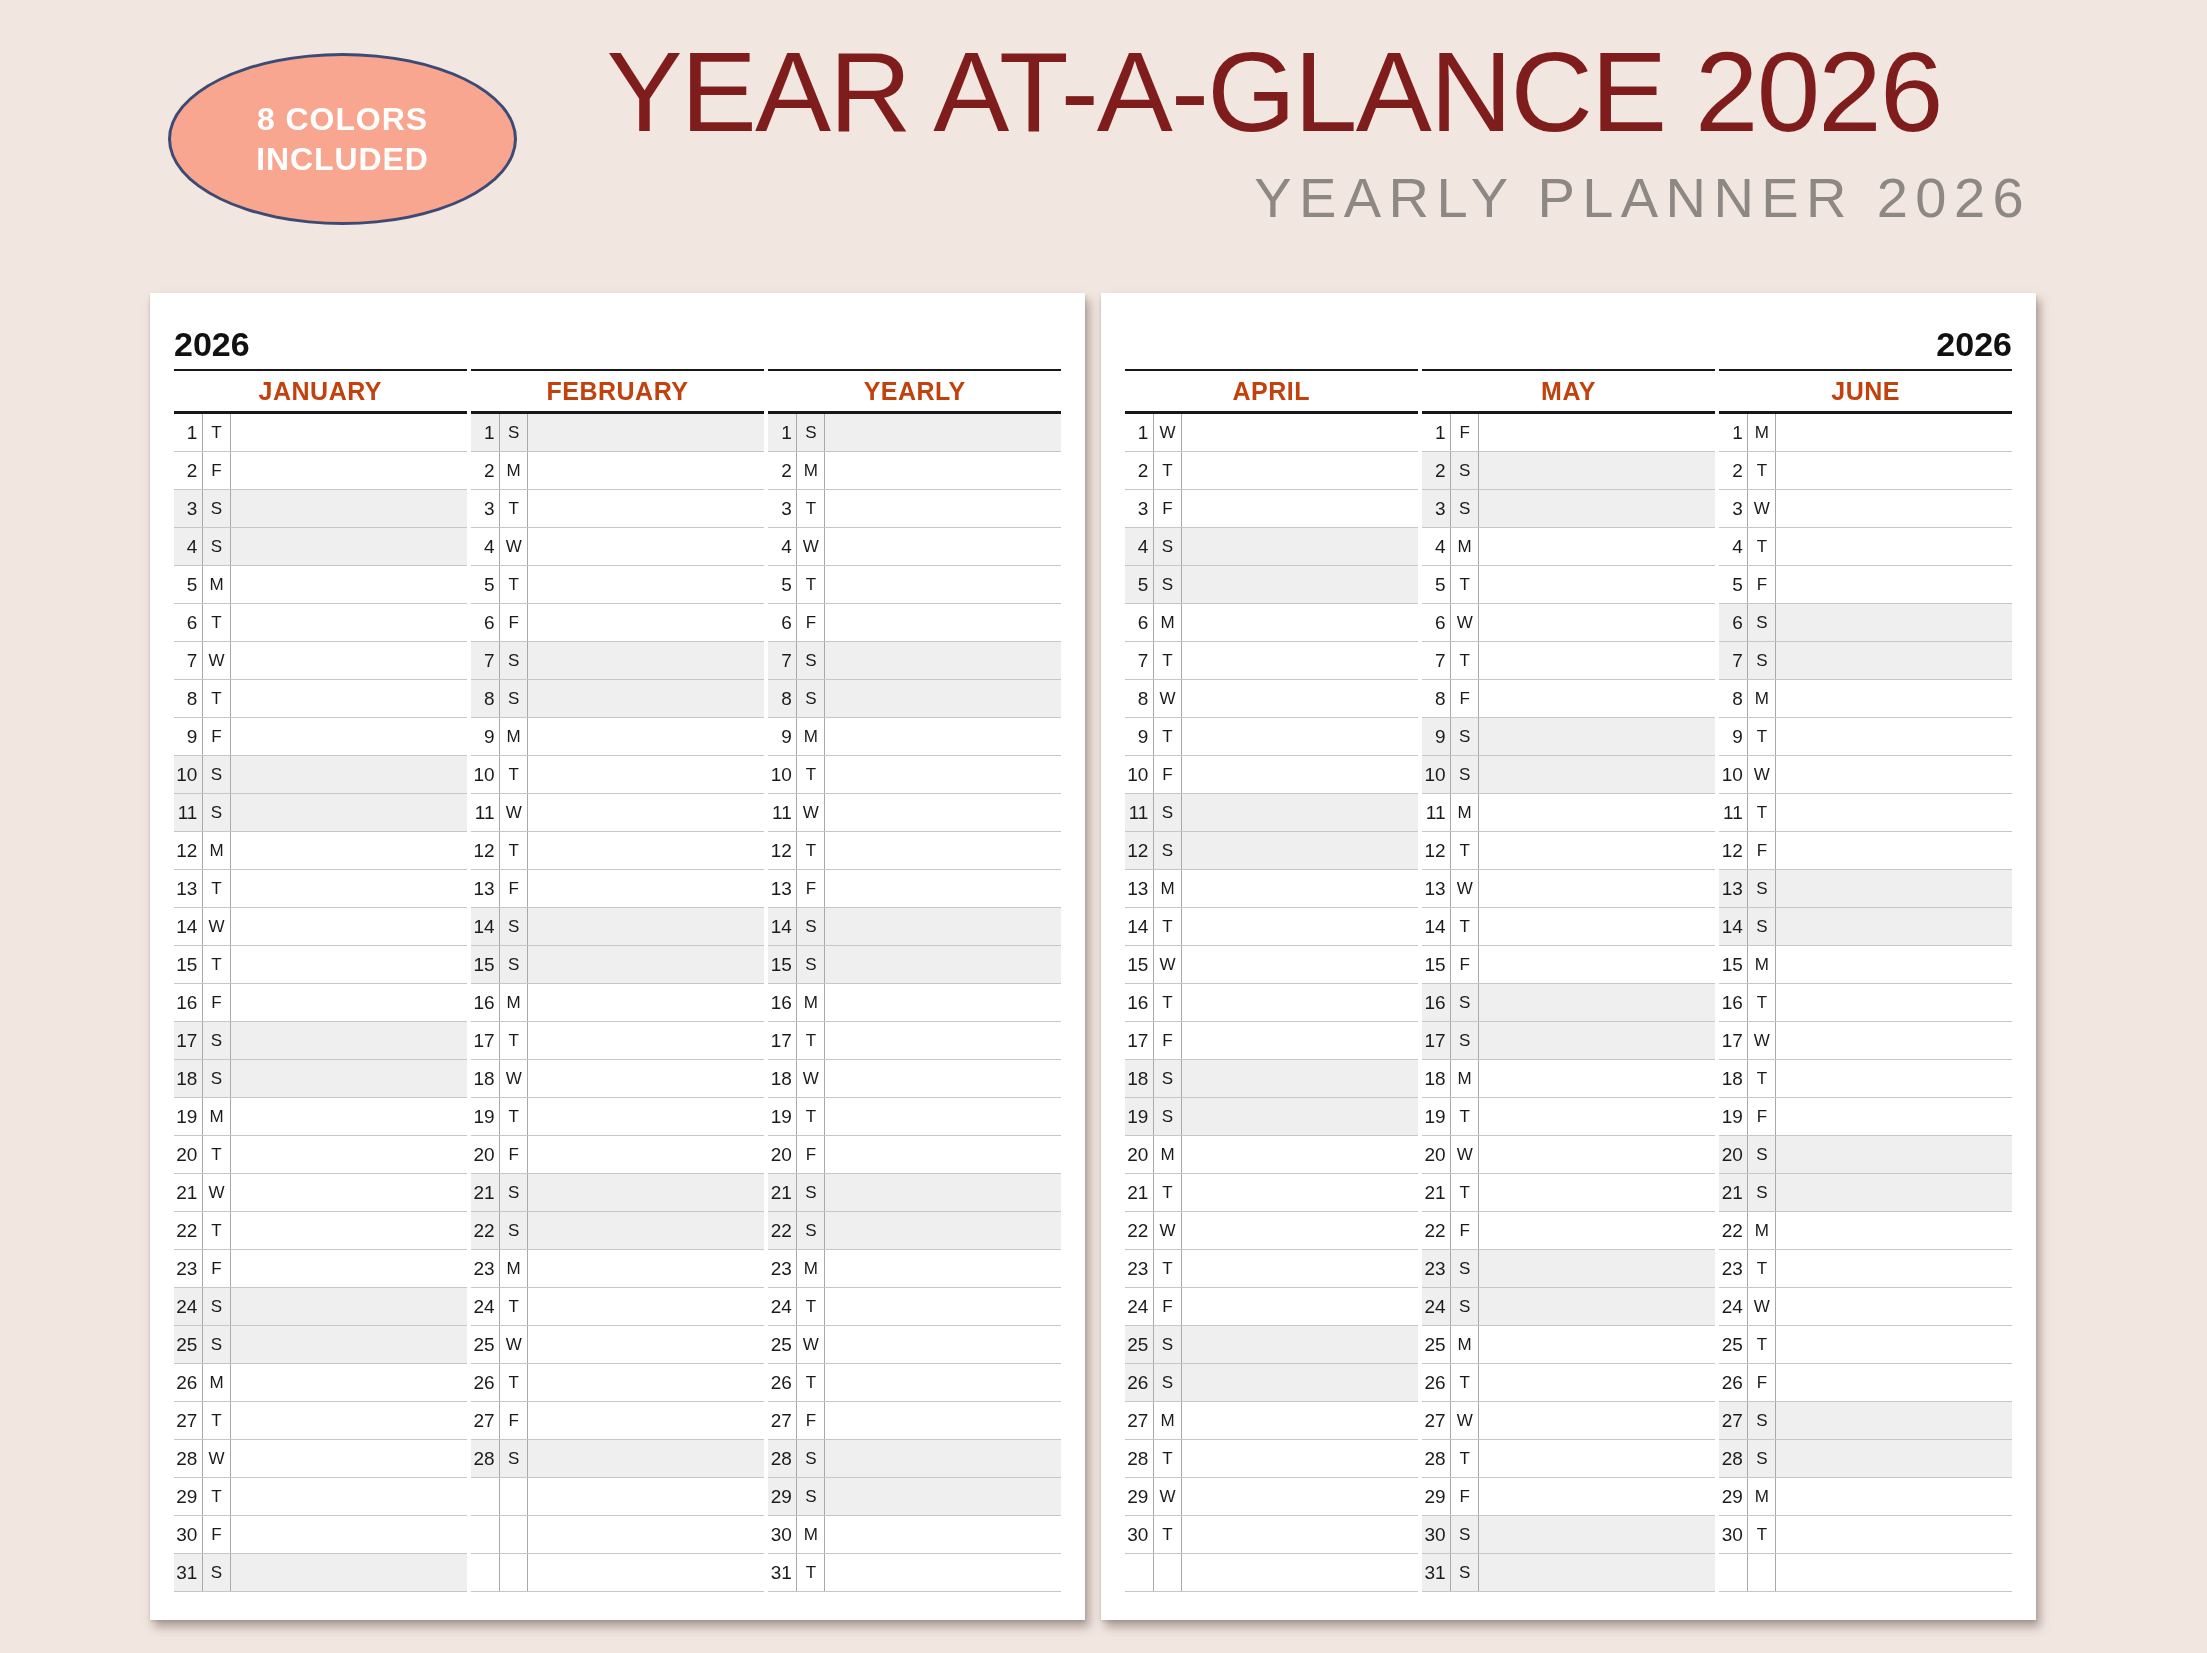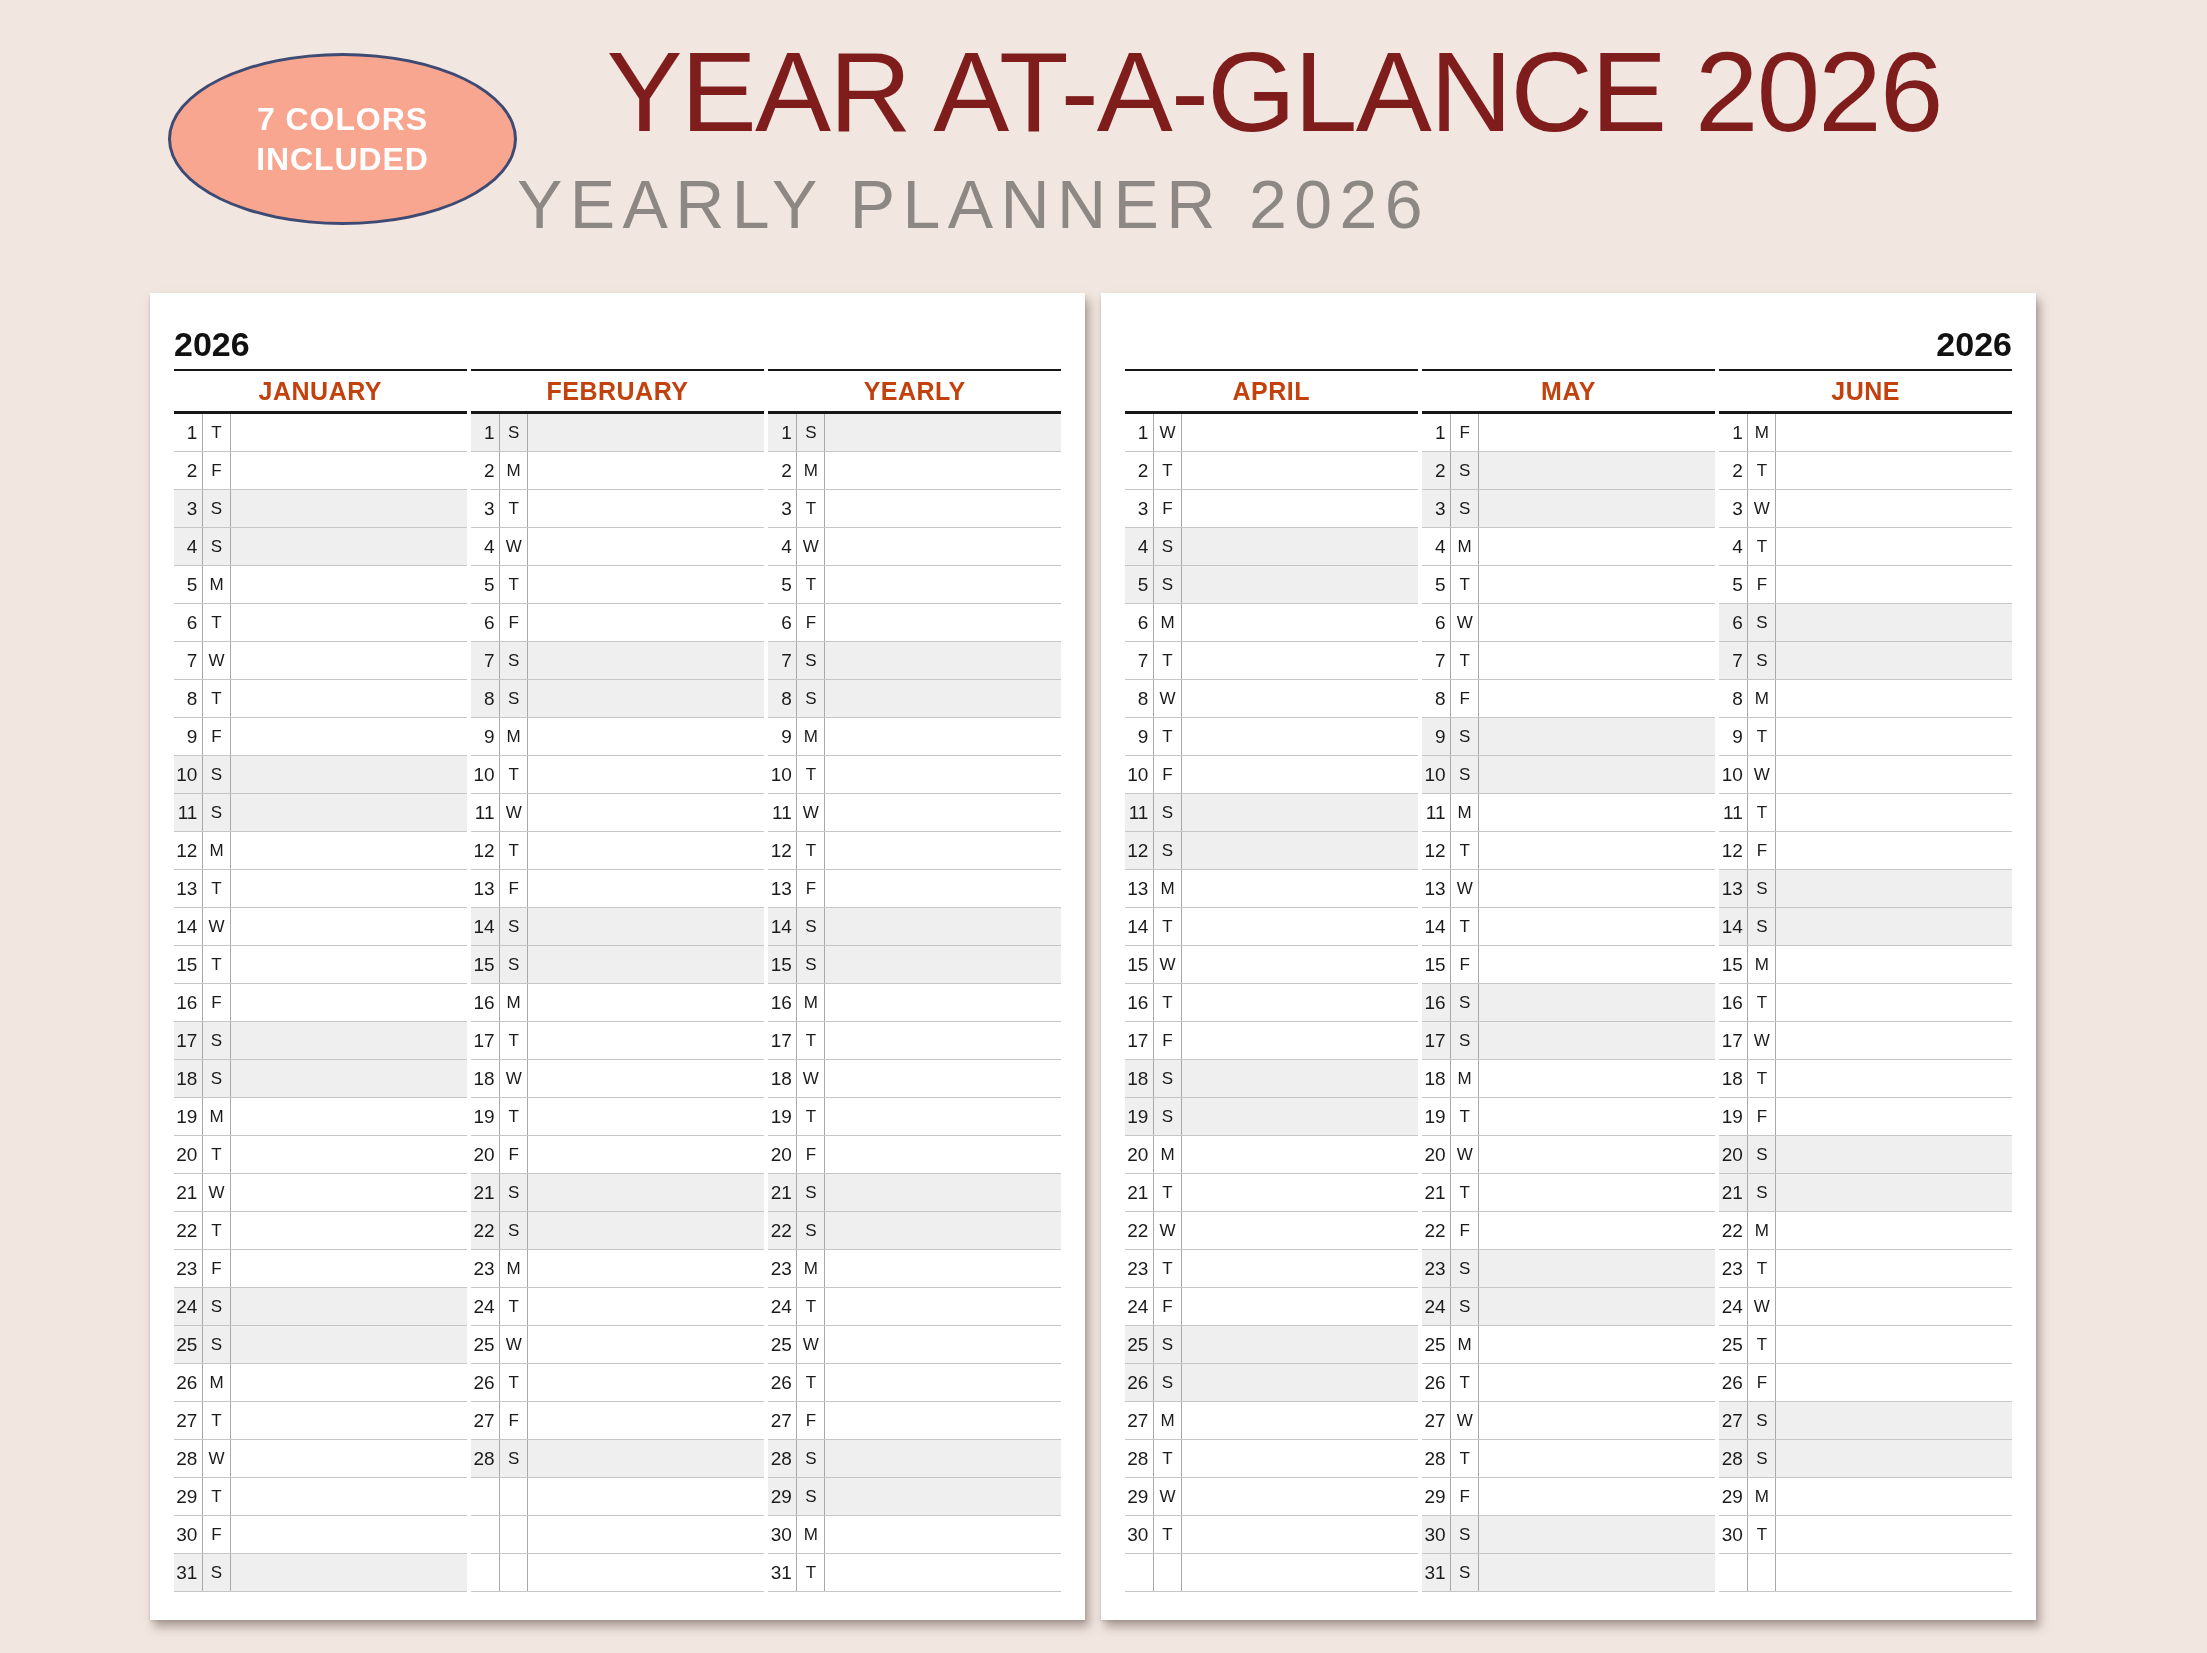--- a/index.html
+++ b/index.html
@@ -17,21 +17,21 @@
     display:flex;flex-direction:column;align-items:center;justify-content:center;
     color:#ffffff;font-weight:bold;font-size:32px;line-height:1.26;letter-spacing:0.9px;
   }
   .main-title{
     position:absolute;left:517px;top:35px;width:1514px;
     text-align:center;font-size:114px;line-height:1;color:#7f1d1d;
     letter-spacing:-1.8px;white-space:nowrap;
   }
   .subtitle{
     position:absolute;left:517px;top:170px;width:1514px;
-    text-align:left;font-size:68px;line-height:1;color:#8d8884;
+    text-align:right;font-size:56px;line-height:1;color:#8d8884;
     letter-spacing:7.4px;white-space:nowrap;
   }
   
   .page{
     position:absolute;top:293px;width:935px;height:1327px;background:#ffffff;
     box-shadow:3.7px 6.5px 9.2px rgba(105,85,80,.5), 0 1.8px 2.8px rgba(0,0,0,.15);
   }
   .page.left{left:150px;}
   .page.right{left:1101px;}
   .page-inner{margin:2px 24px;}
@@ -61,21 +61,21 @@
   .let{
     border-right:1.4px solid #a9a9a9;display:flex;align-items:center;justify-content:center;
     font-size:17px;color:#1b1b1b;
   }
   .area{}
 </style>
 </head>
 <body style="--bg: #f1e6e0; --badge-fill: #f8a68f; --badge-border: #3d4a74; --weekend: #efefef;">
 
 <div class="badge">
-  <span>7 COLORS</span>
+  <span>8 COLORS</span>
   <span>INCLUDED</span>
 </div>
 
 <div class="main-title">YEAR AT-A-GLANCE 2026</div>
 <div class="subtitle">YEARLY PLANNER 2026</div>
 
 <div class="page left">
   <div class="page-inner">
     <div class="year-row">2026</div>
     <div class="months">

